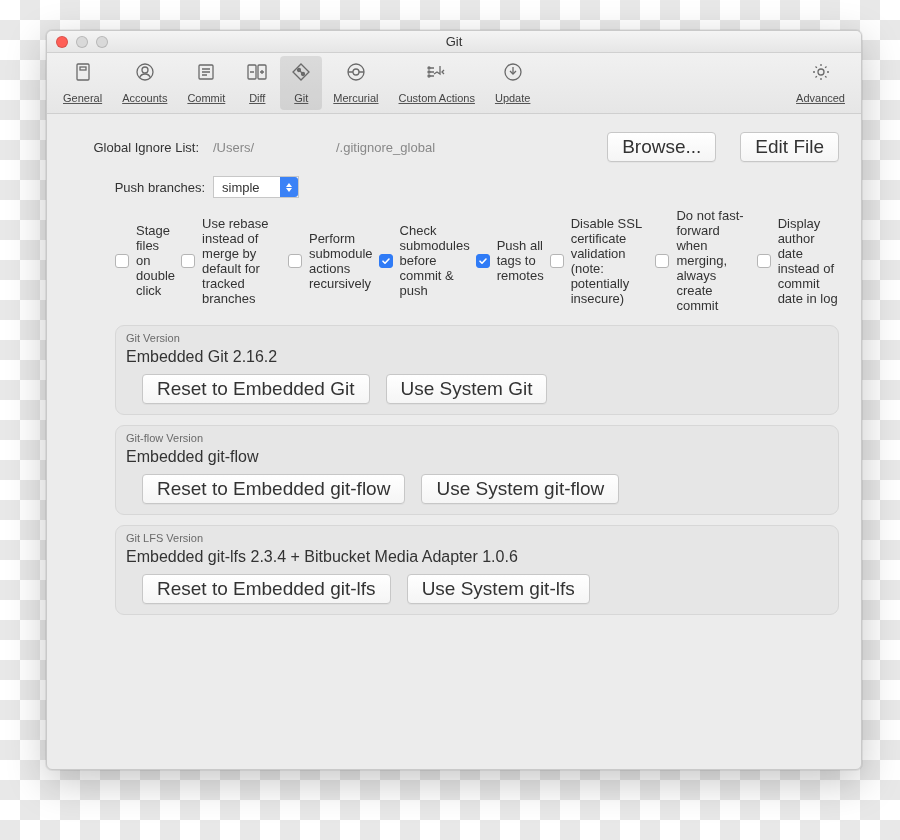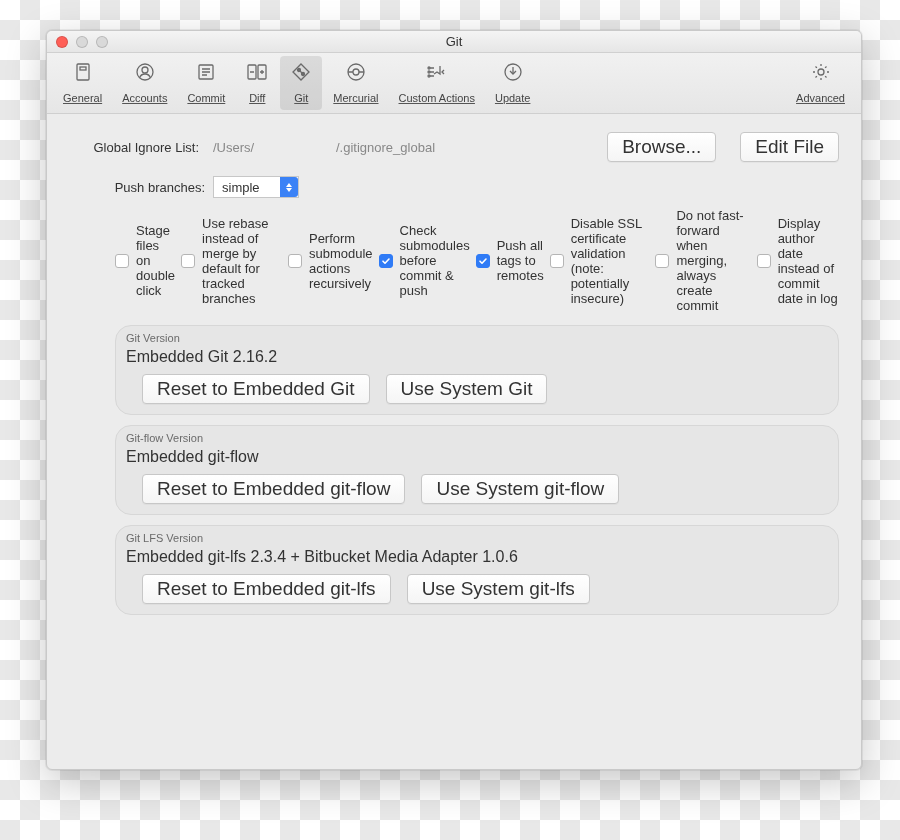--- a/index.html
+++ b/index.html
@@ -104,21 +104,21 @@
     border: 1px solid #b5b5b5; background: #fff;
     display: inline-flex; align-items: center; justify-content: center;
     flex-shrink: 0;
   }
   .box.on { background: #2f7bf6; border-color: #2f7bf6; }
   .box.on svg { display: block; }
   .box svg { display: none; }
   .group {
     margin: 6px 0 10px 46px;
     border: 1px solid #d7d7d7;
-    border-radius: 16px;
+    border-radius: 9px;
     background: #e6e6e6;
   }
   .group .grp-title {
     font-size: 11px; color: #6a6a6a;
     padding: 6px 10px 2px;
   }
   .group .grp-status {
     font-size: 16px; color: #333;
     padding: 2px 10px 8px;
   }

